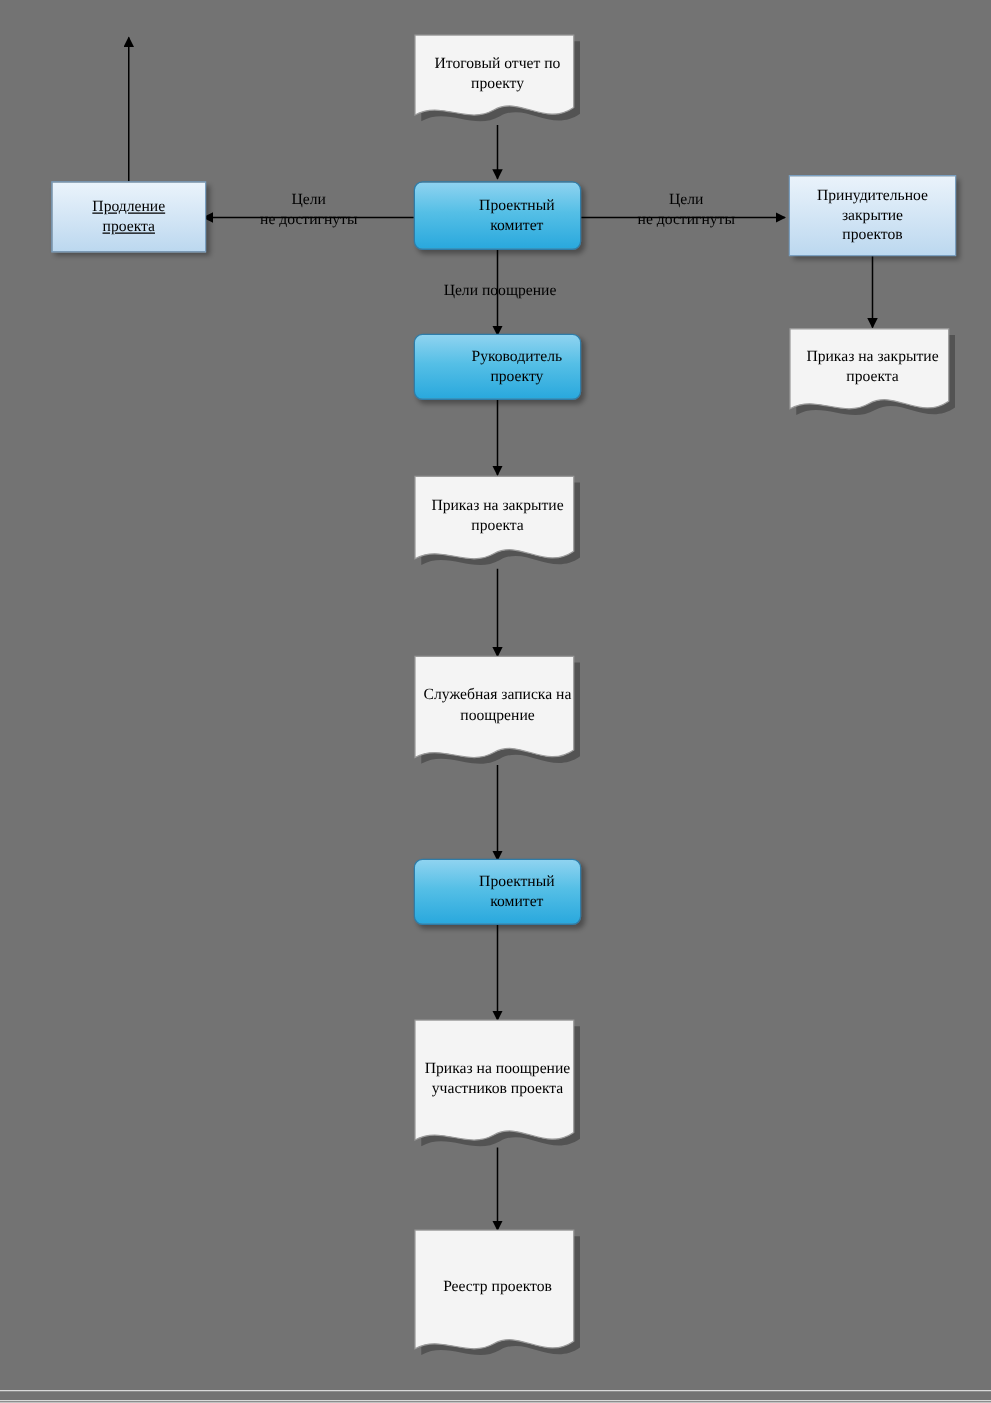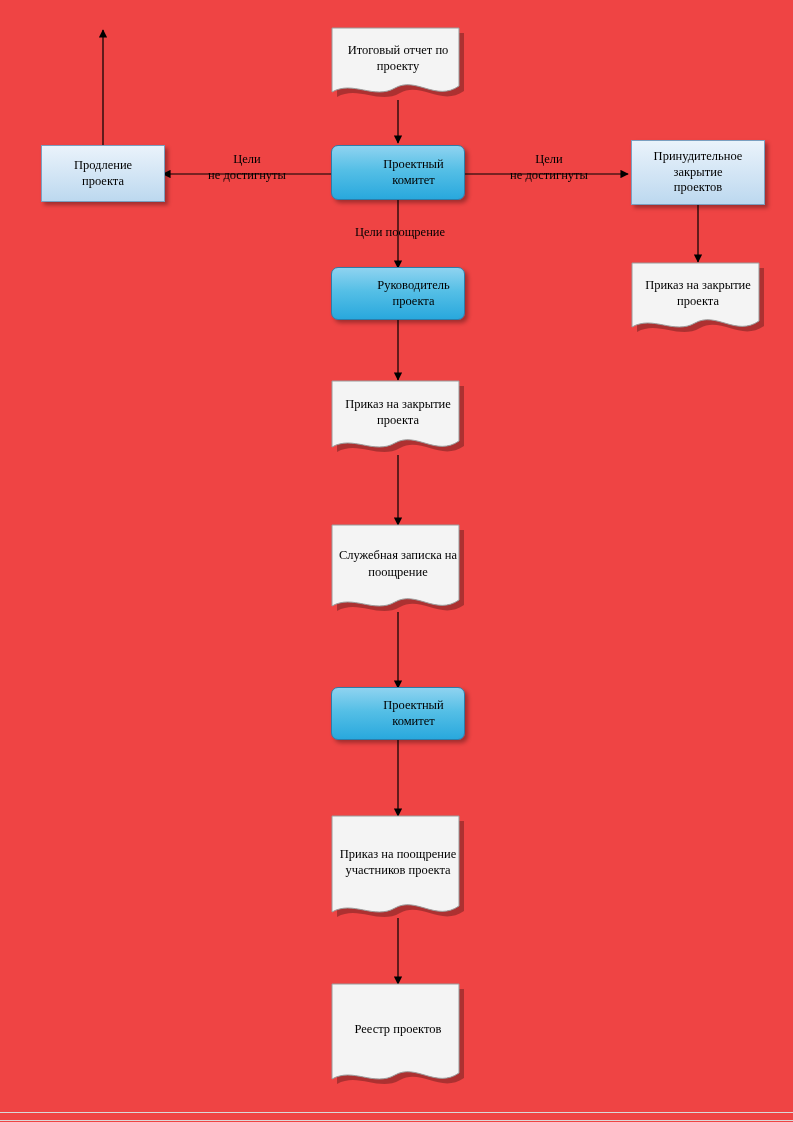--- a/index.html
+++ b/index.html
@@ -8,21 +8,21 @@
     background: #ffffff;
   }
   body {
     font-family: "Liberation Serif", serif;
   }
   #canvas {
     position: relative;
     width: 793px;
     height: 1122px;
     overflow: hidden;
-    background: #ef4444;
+    background: #737373;
   }
   svg.edges {
     position: absolute;
     left: 0;
     top: 0;
     width: 793px;
     height: 1122px;
     pointer-events: none;
   }
   .node {
@@ -200,33 +200,33 @@
     <div class="doc-label">Реестр
 проектов</div>
   </div>
 
   <div class="node proc" style="left:331px; top:145px; width:134px; height:55px;">
     <span style="white-space:pre-line;">Проектный
 комитет</span>
   </div>
 
   <div class="node proc-pale" style="left:41px; top:145px; width:124px; height:57px;">
-    <span style="white-space:pre-line;">Продление
+    <span style="white-space:pre-line;text-decoration:underline;">Продление
 проекта</span>
   </div>
 
   <div class="node proc-pale" style="left:631px; top:140px; width:134px; height:65px;">
     <span style="white-space:pre-line;">Принудительное
 закрытие
 проектов</span>
   </div>
 
   <div class="node proc" style="left:331px; top:267px; width:134px; height:53px;">
     <span style="white-space:pre-line;">Руководитель
-проекта</span>
+проекту</span>
   </div>
 
   <div class="node proc" style="left:331px; top:687px; width:134px; height:53px;">
     <span style="white-space:pre-line;">Проектный
 комитет</span>
   </div>
 
   <div class="edge-label" style="left:184px; top:152px; width:126px;">Цели
 не достигнуты</div>
 

